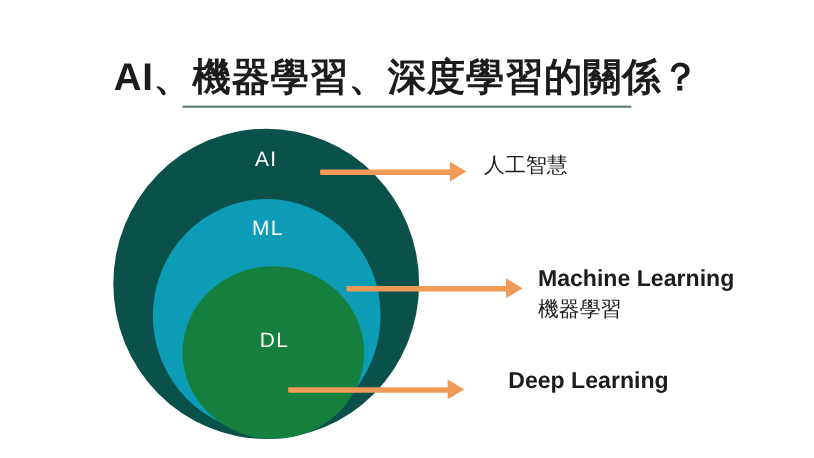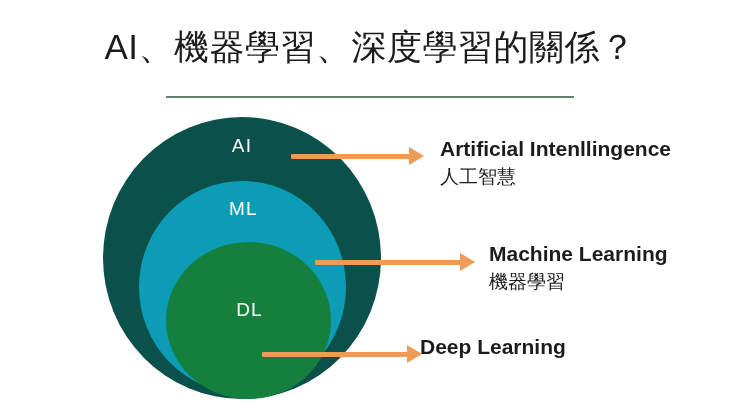--- a/index.html
+++ b/index.html
@@ -25,25 +25,26 @@
   
   #title-block {
     position: absolute;
     left: 0;
     top: 26px;
     width: 740px;
     text-align: center;
   }
   #slide-title {
     font-size: 35px;
-    font-weight: 400;
+    font-weight: 700;
     color: #1c1c1c;
     letter-spacing: 0.5px;
     line-height: 1.2;
     white-space: nowrap;
+    margin-top: 24px;
   }
   #title-rule {
     position: absolute;
     left: 166px;
     top: 96px;
     width: 408px;
     height: 2px;
     background: #63806f;
   }
 
@@ -127,21 +128,21 @@
   }
   .callout-zh {
     font-size: 19px;
     font-weight: 400;
     line-height: 1.3;
     white-space: nowrap;
     margin-top: 3px;
   }
   #callout-ai { left: 440px; top: 136px; }
   #callout-ml { left: 489px; top: 241px; }
-  #callout-dl { left: 420px; top: 334px; }
+  #callout-dl { left: 462px; top: 334px; }
 </style>
 </head>
 <body style="background: rgb(255, 255, 255);">
 
 <div id="slide" style="background: rgb(255, 255, 255);">
 
   <div id="title-block">
     <div id="slide-title">AI、機器學習、深度學習的關係？</div>
   </div>
   <div id="title-rule" style="background: rgb(99, 128, 111);"></div>
@@ -170,21 +171,20 @@
       <div class="arrow-head" style="border-left: 15px solid rgb(240, 154, 88);"></div>
     </div>
 
     <div class="arrow" id="arrow-dl">
       <div class="arrow-shaft" style="background: rgb(240, 154, 88);"></div>
       <div class="arrow-head" style="border-left: 15px solid rgb(240, 154, 88);"></div>
     </div>
   </div>
 
   <div class="callout" id="callout-ai">
-    <div class="callout-en">Artificial Intenllingence</div>
     <div class="callout-zh">人工智慧</div>
   </div>
 
   <div class="callout" id="callout-ml">
     <div class="callout-en">Machine Learning</div>
     <div class="callout-zh">機器學習</div>
   </div>
 
   <div class="callout" id="callout-dl">
     <div class="callout-en">Deep Learning</div>

